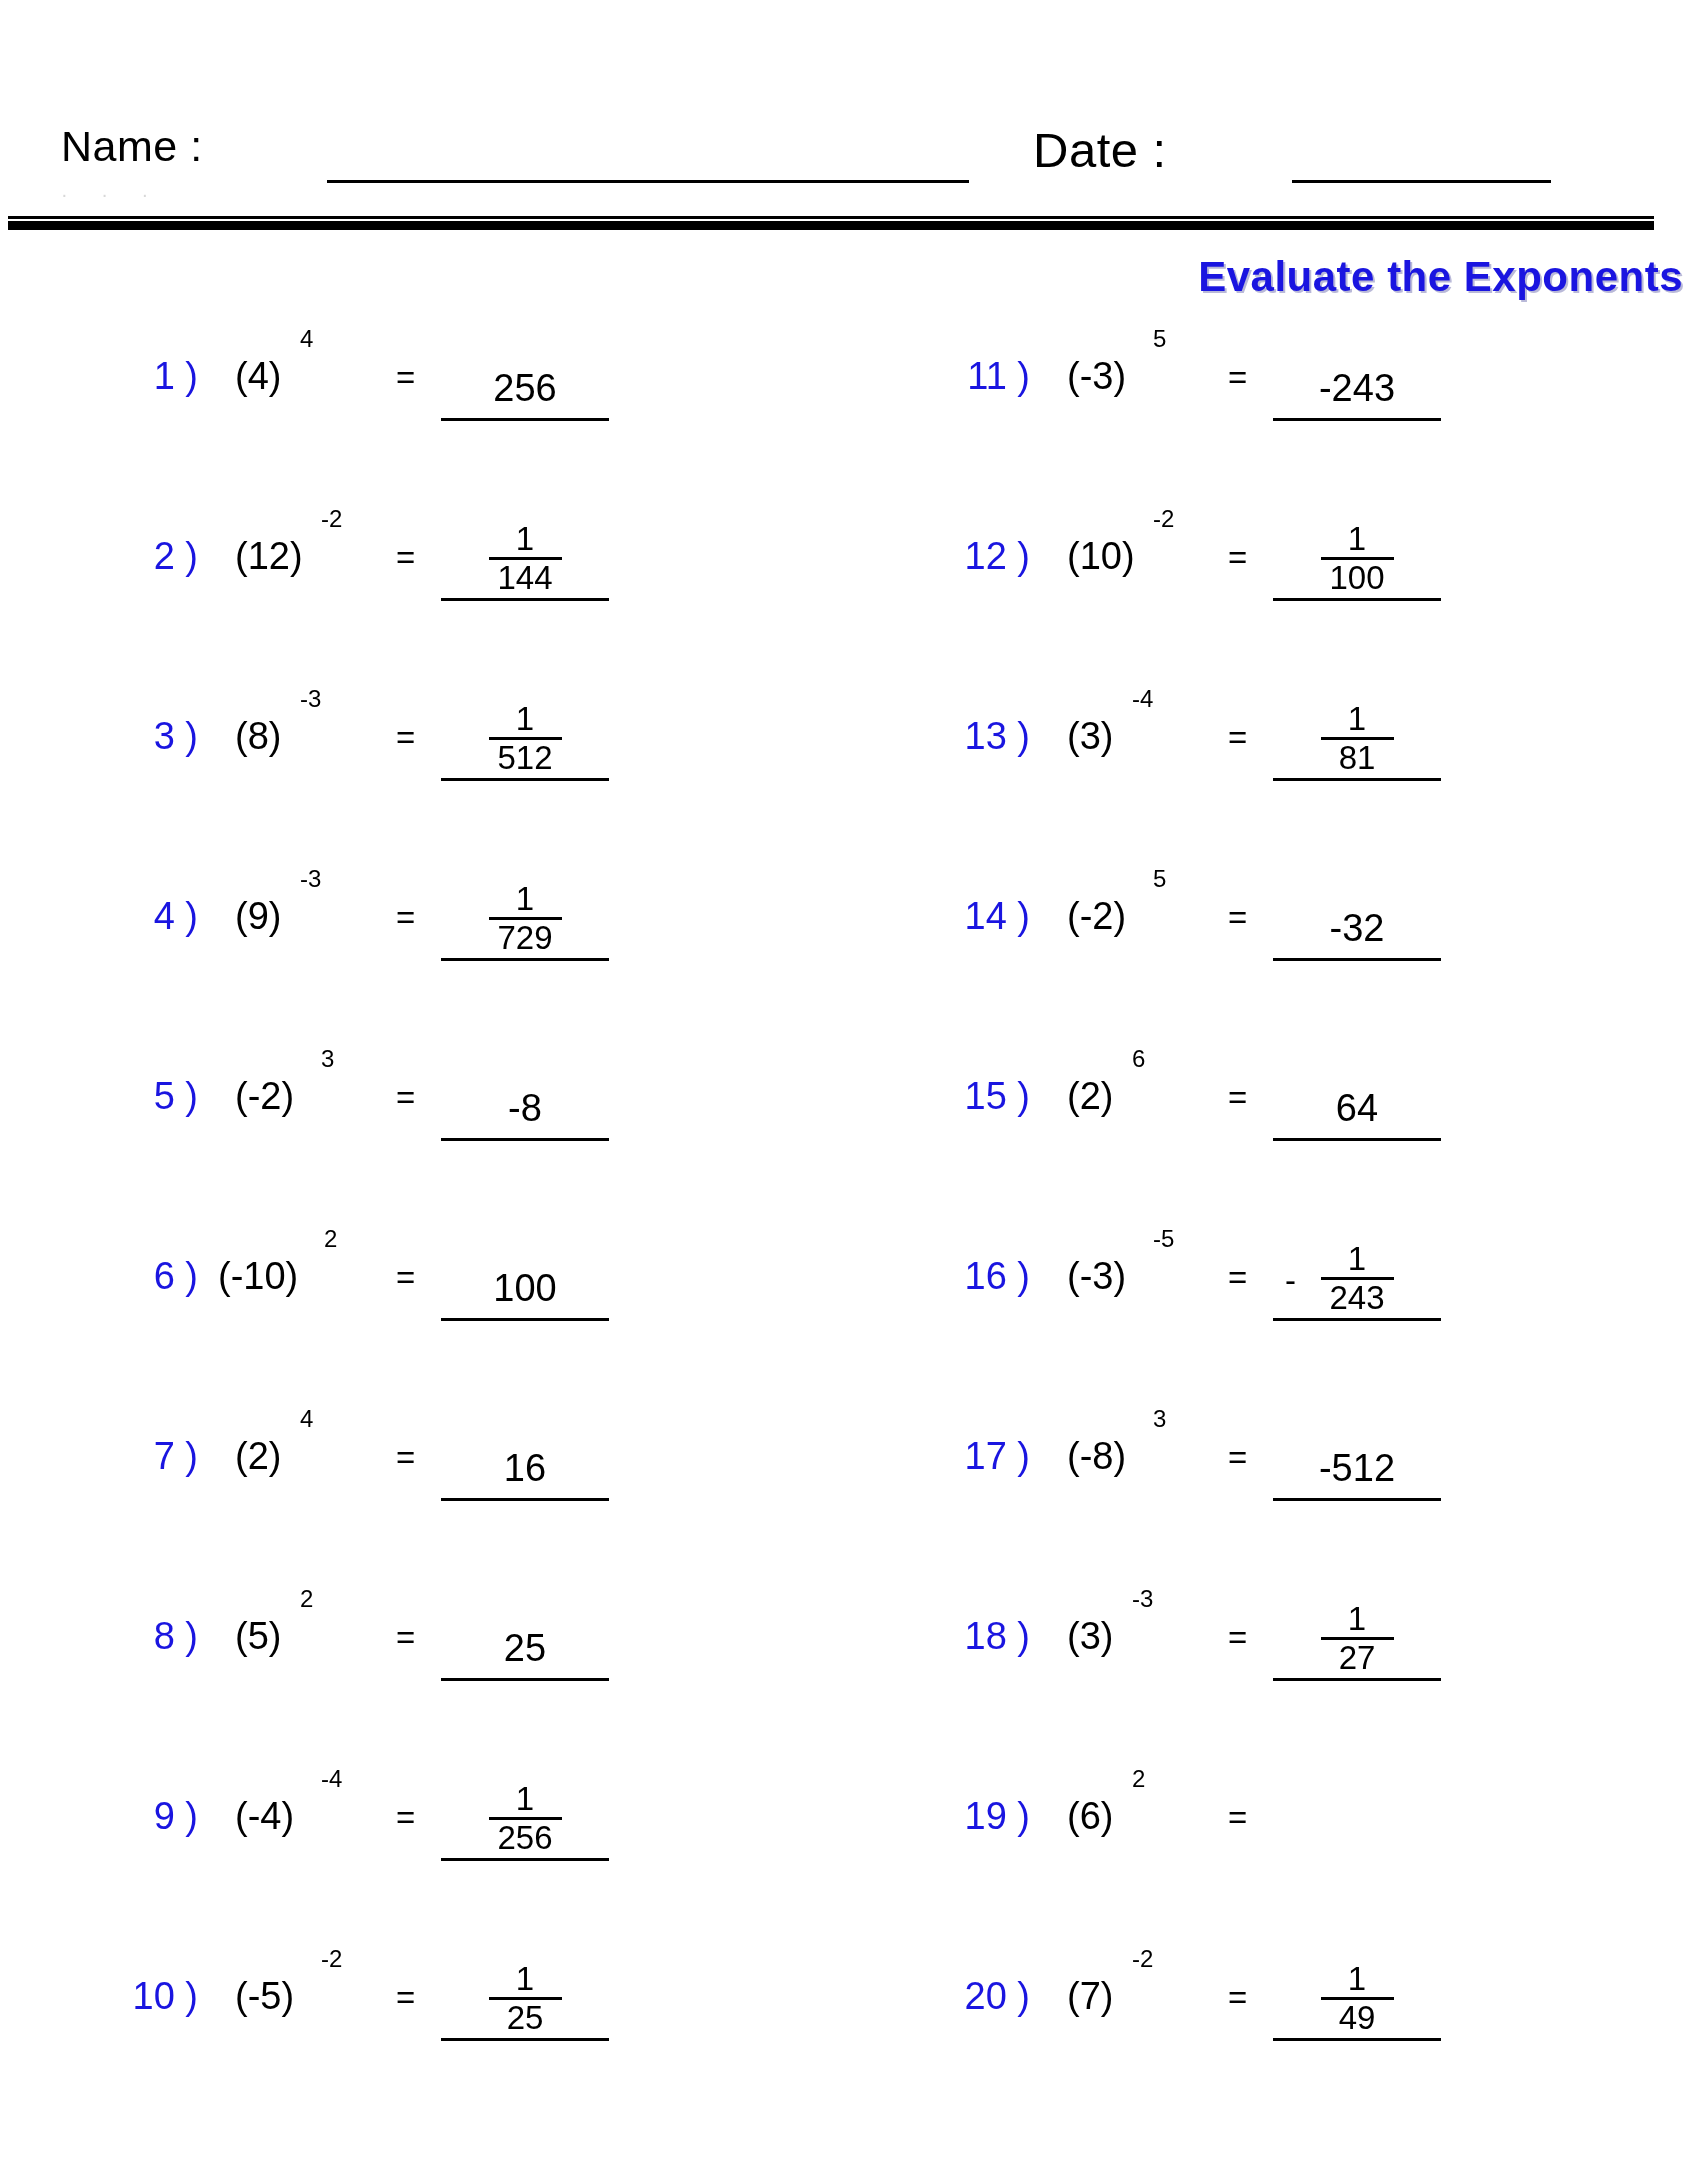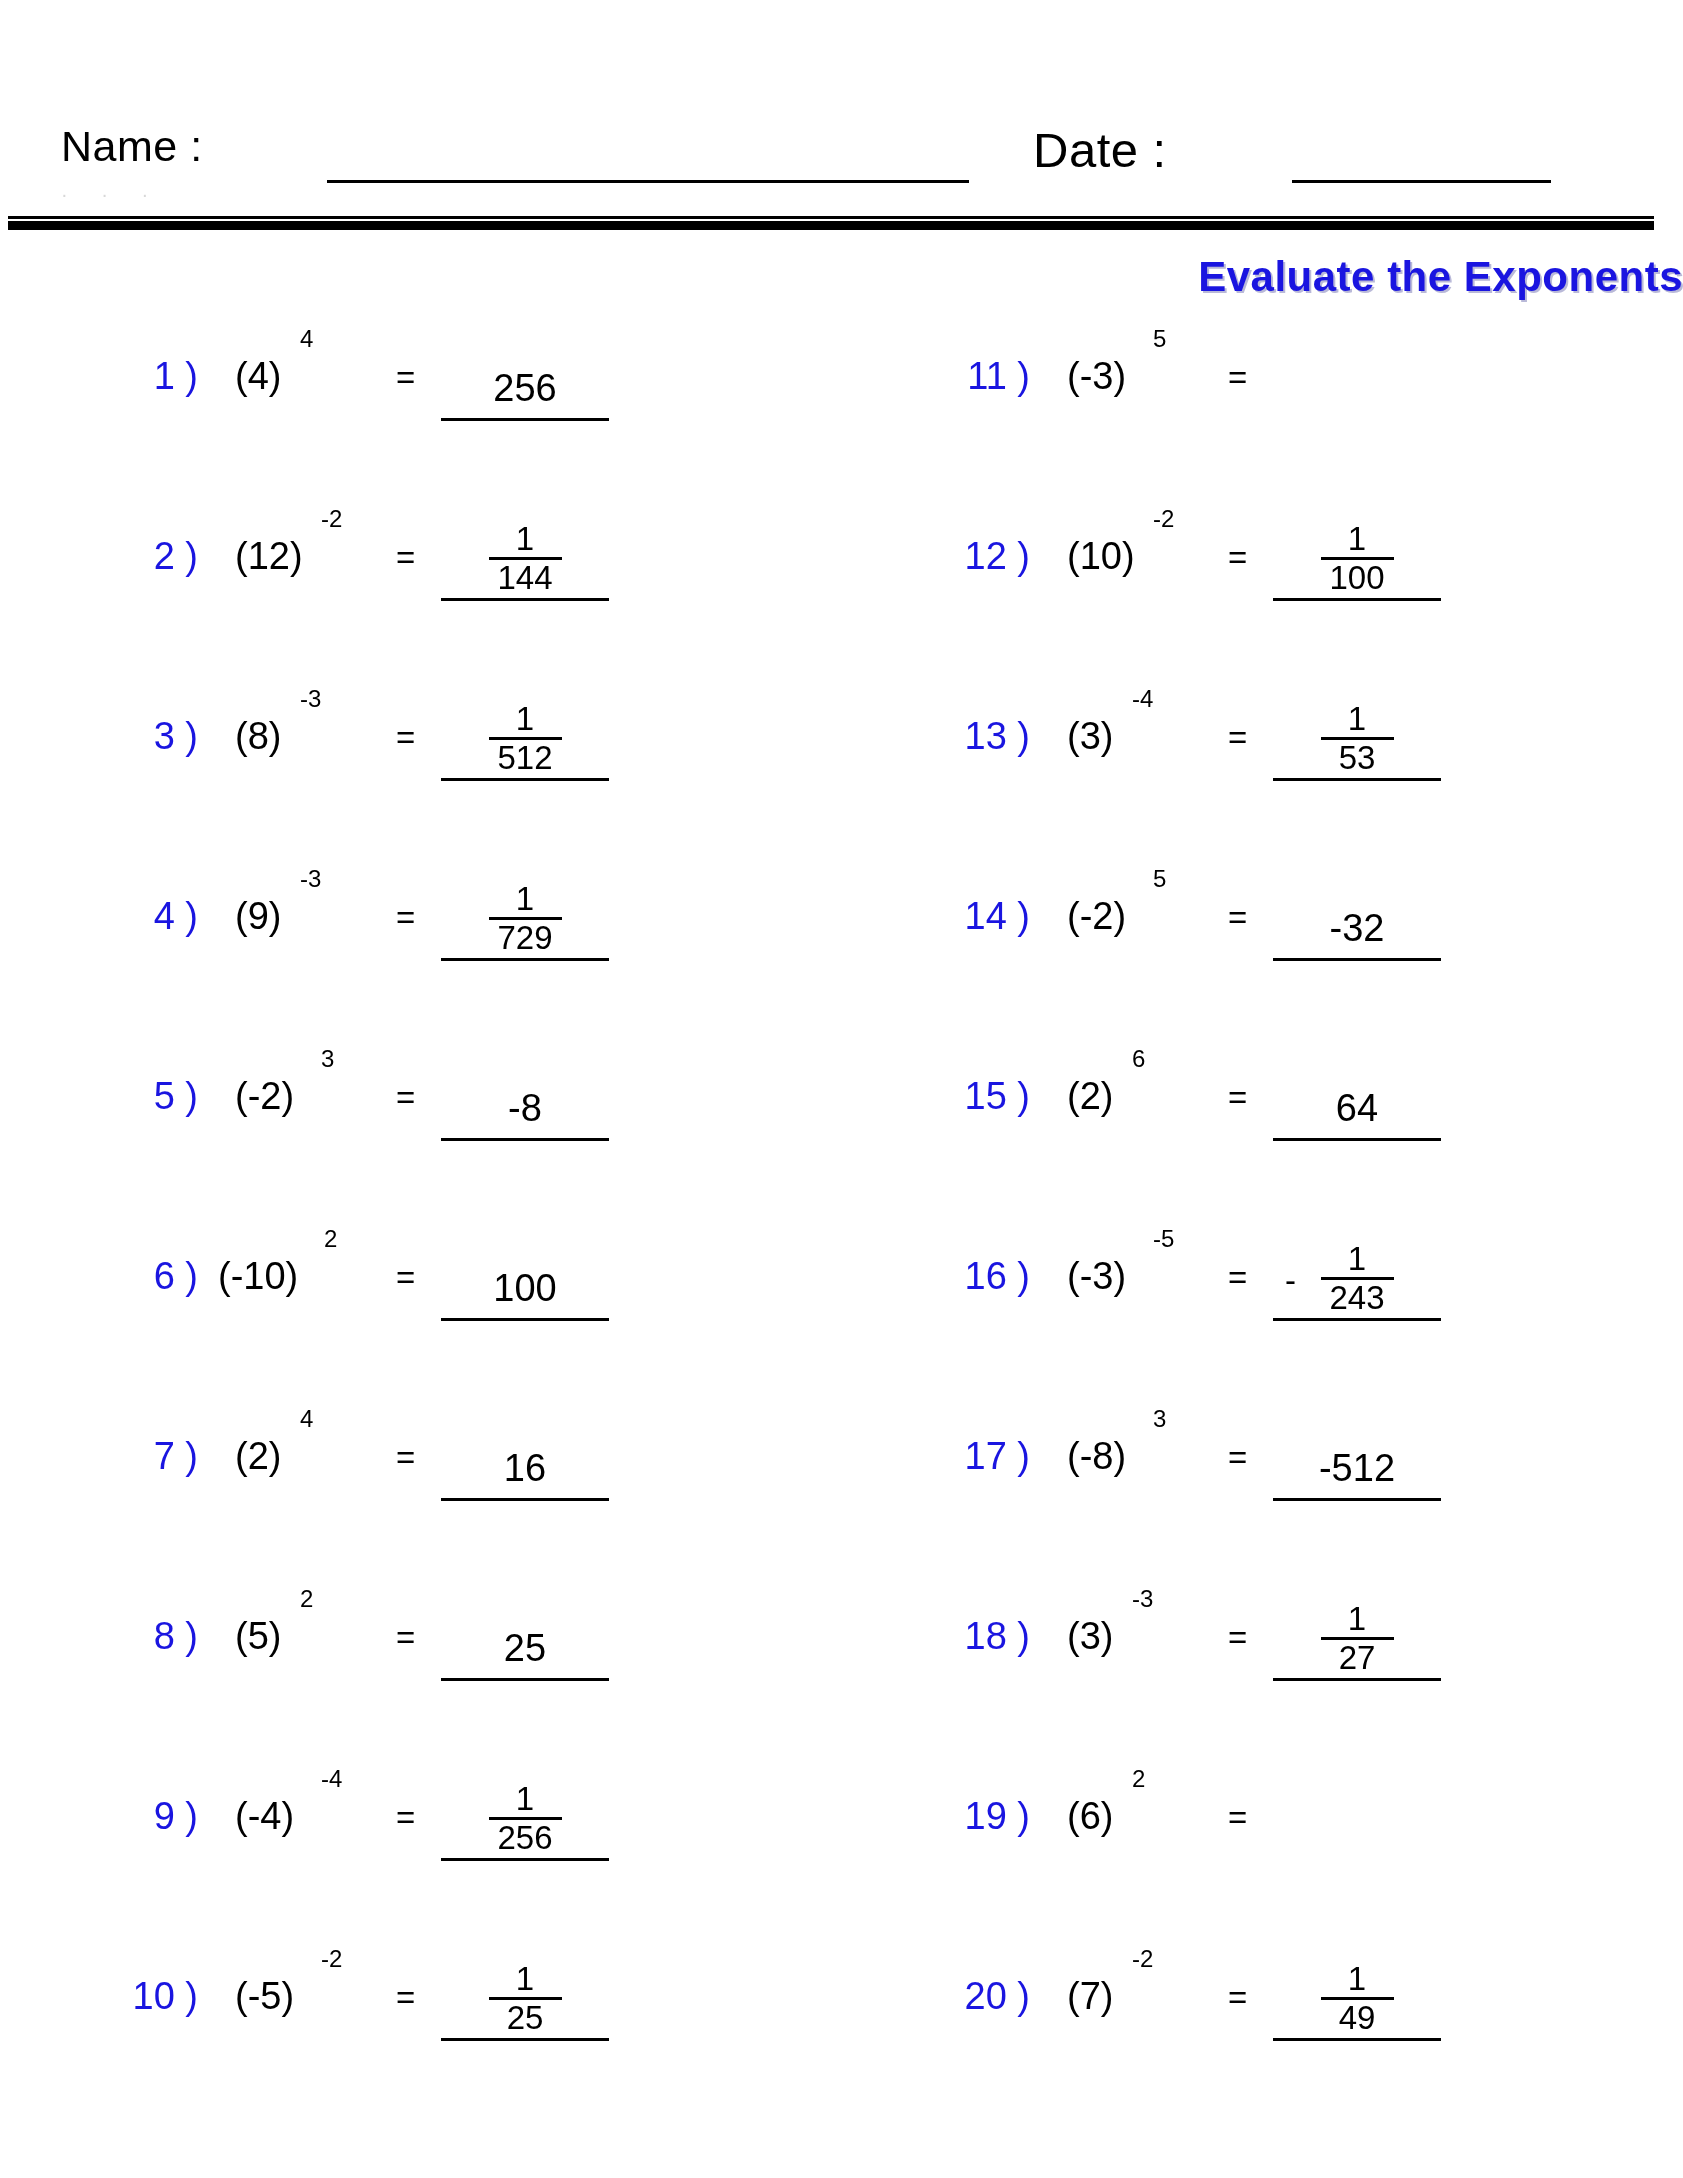--- a/index.html
+++ b/index.html
@@ -307,37 +307,40 @@
           <div class="frac"><span class="inner"><span class="num">1</span><span class="bar"></span><span class="den">25</span></span></div>
         </div>
       </div>
     </div>
   <div class="col col-right" id="col-right">
       <div class="row">
         <div class="qnum">11 )</div>
         <div class="base">(-3)</div>
         <div class="exp" style="left: 242px;">5</div>
         <div class="eq">=</div>
+        <div class="ansbox">
+          <div class="ans-plain">-243</div>
+        </div>
       </div>
       <div class="row">
         <div class="qnum">12 )</div>
         <div class="base">(10)</div>
         <div class="exp" style="left: 242px;">-2</div>
         <div class="eq">=</div>
         <div class="ansbox">
           <div class="frac"><span class="inner"><span class="num">1</span><span class="bar"></span><span class="den">100</span></span></div>
         </div>
       </div>
       <div class="row">
         <div class="qnum">13 )</div>
         <div class="base">(3)</div>
         <div class="exp" style="left: 221px;">-4</div>
         <div class="eq">=</div>
         <div class="ansbox">
-          <div class="frac"><span class="inner"><span class="num">1</span><span class="bar"></span><span class="den">53</span></span></div>
+          <div class="frac"><span class="inner"><span class="num">1</span><span class="bar"></span><span class="den">81</span></span></div>
         </div>
       </div>
       <div class="row">
         <div class="qnum">14 )</div>
         <div class="base">(-2)</div>
         <div class="exp" style="left: 242px;">5</div>
         <div class="eq">=</div>
         <div class="ansbox">
           <div class="ans-plain">-32</div>
         </div>

